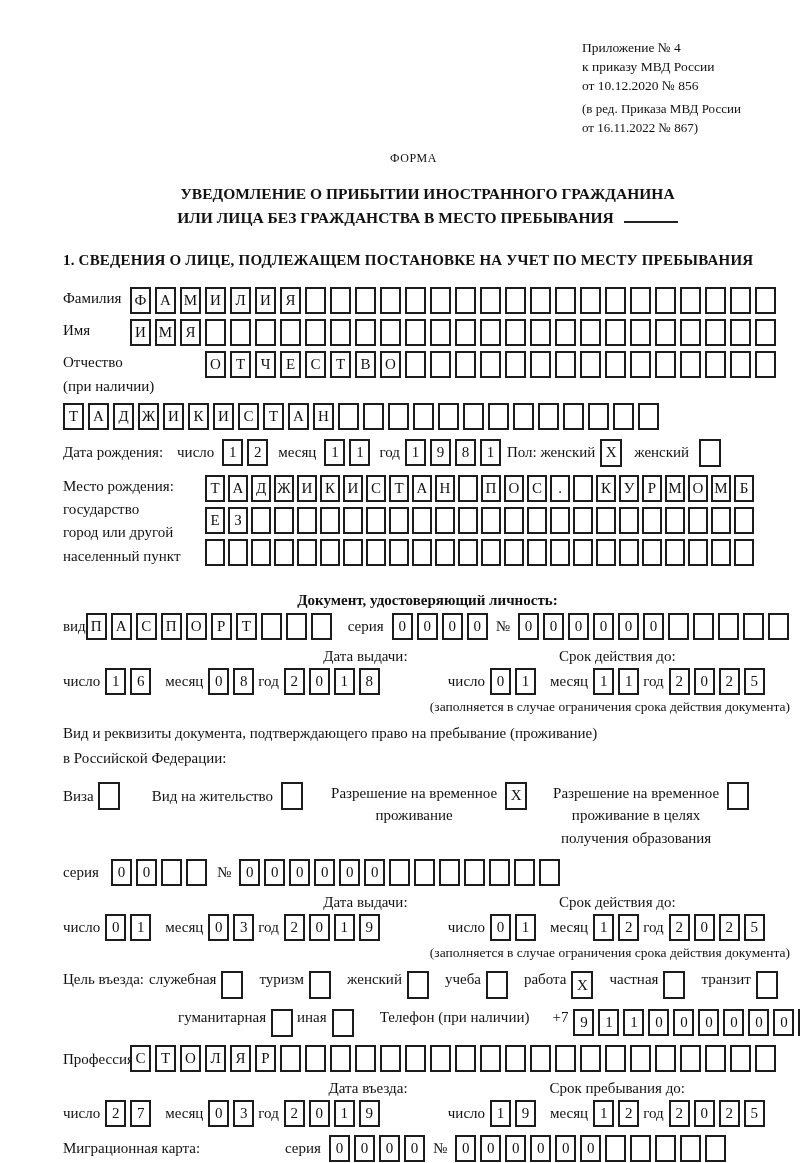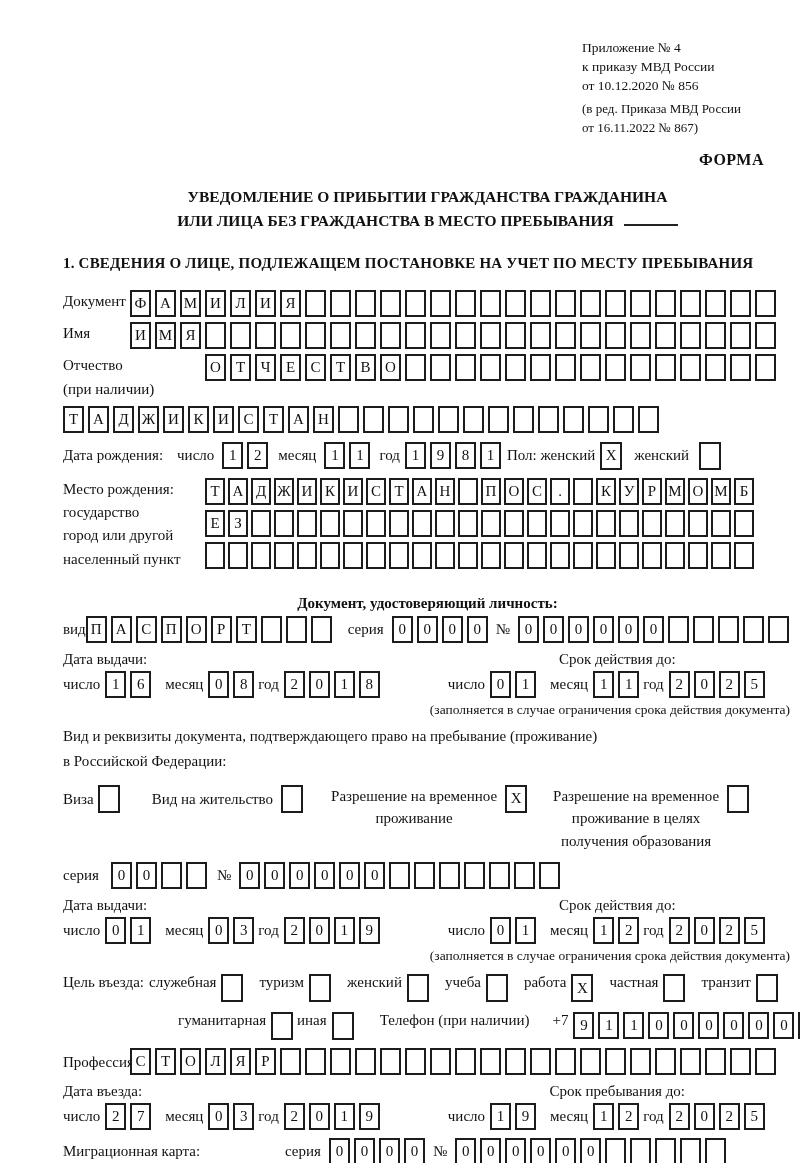--- a/index.html
+++ b/index.html
@@ -6,21 +6,21 @@
   body{
     width:800px;height:1163px;overflow:hidden;
     font-family:"Liberation Serif","DejaVu Serif",serif;
     color:#111;font-size:15px;
   }
   .page{padding:38px 8px 0 63px;box-sizing:border-box;}
 
   
   .appendix{margin-left:auto;width:192px;margin-right:18px;font-size:13.5px;line-height:1.42;}
   .appendix .rev{margin-top:5px;font-size:13px;}
-  .form-marker{text-align:right;margin-right:28px;margin-top:14px;font-weight:bold;font-size:16px;letter-spacing:.5px;}
+  .form-marker{text-align:center;margin-right:28px;margin-top:14px;font-weight:normal;font-size:12px;letter-spacing:.5px;}
 
   
   .title{ text-align:center;font-weight:bold;font-size:15.5px;line-height:1.55;margin-top:16px;}
   .blank-line{display:inline-block;width:54px;border-bottom:2px solid #222;height:12px;margin-left:10px;}
   .section-heading{font-weight:bold;font-size:15px;margin-top:22px;letter-spacing:.2px;}
 
   
   .row{display:flex;align-items:flex-start;margin-top:5px;}
   .lbl{line-height:1.5;flex:0 0 auto;}
   .lw67{width:67px;}
@@ -34,21 +34,21 @@
     display:inline-flex;align-items:center;justify-content:center;
     box-sizing:border-box;width:21px;height:27px;border:2px solid #1c1c1c;
     margin-right:4px;font-size:15px;flex:0 0 auto;background:#fff;
   }
   .cells.tight .cell{width:20px;margin-right:3px;}
   .vgap>.cells{margin-bottom:5px;}
   .checkbox{width:22px;height:28px;}
 
   
   .dates-heads{display:flex;margin-top:8px;}
-  .dates-heads .h1{width:355px;text-align:left;}
+  .dates-heads .h1{width:355px;text-align:right;}
   .dates-heads .h2{width:360px;text-align:center;margin-left:35px;}
   .dates-line{display:flex;align-items:center;margin-top:3px;}
   .dg{display:flex;align-items:center;}
   .dg .t{margin:0 5px 0 0;white-space:nowrap;}
   .dg .t.m{margin-left:10px;}
   .dg.right{margin-left:64px;}
   .note{ text-align:right;font-size:13.5px;margin-top:4px;margin-right:2px;}
 
   
   .opts{display:flex;align-items:flex-start;margin-top:10px;}
@@ -72,30 +72,30 @@
     <div>к приказу МВД России</div>
     <div>от 10.12.2020 № 856</div>
     <div class="rev">
       <div>(в ред. Приказа МВД России</div>
       <div>от 16.11.2022 № 867)</div>
     </div>
   </div>
   <div class="form-marker">ФОРМА</div>
 
   <div class="title">
-    <div>УВЕДОМЛЕНИЕ О ПРИБЫТИИ ГРАЖДАНСТВА ГРАЖДАНИНА</div>
+    <div>УВЕДОМЛЕНИЕ О ПРИБЫТИИ ИНОСТРАННОГО ГРАЖДАНИНА</div>
     <div>
       <span>ИЛИ ЛИЦА БЕЗ ГРАЖДАНСТВА В МЕСТО ПРЕБЫВАНИЯ</span><span class="blank-line"></span>
     </div>
   </div>
 
   <div class="section-heading">1. СВЕДЕНИЯ О ЛИЦЕ, ПОДЛЕЖАЩЕМ ПОСТАНОВКЕ НА УЧЕТ ПО МЕСТУ ПРЕБЫВАНИЯ</div>
 
   <div class="row" style="margin-top:18px;">
-    <div class="lbl lw67">Документ</div>
+    <div class="lbl lw67">Фамилия</div>
     <div class="cells">
         <span class="cell">Ф</span>
         <span class="cell">А</span>
         <span class="cell">М</span>
         <span class="cell">И</span>
         <span class="cell">Л</span>
         <span class="cell">И</span>
         <span class="cell">Я</span>
         <span class="cell"></span>
         <span class="cell"></span>

